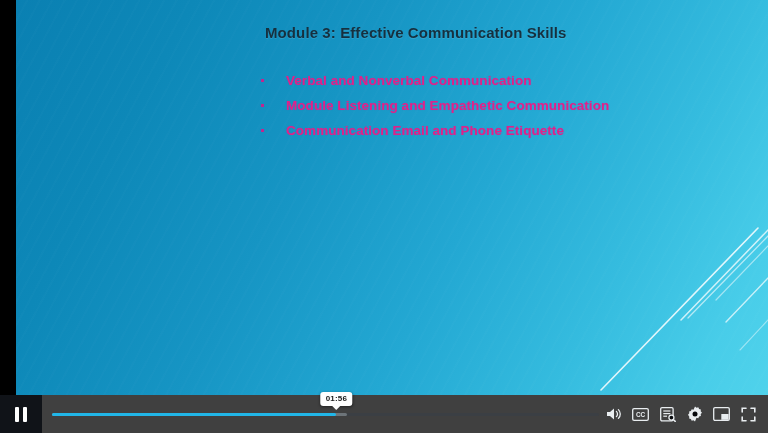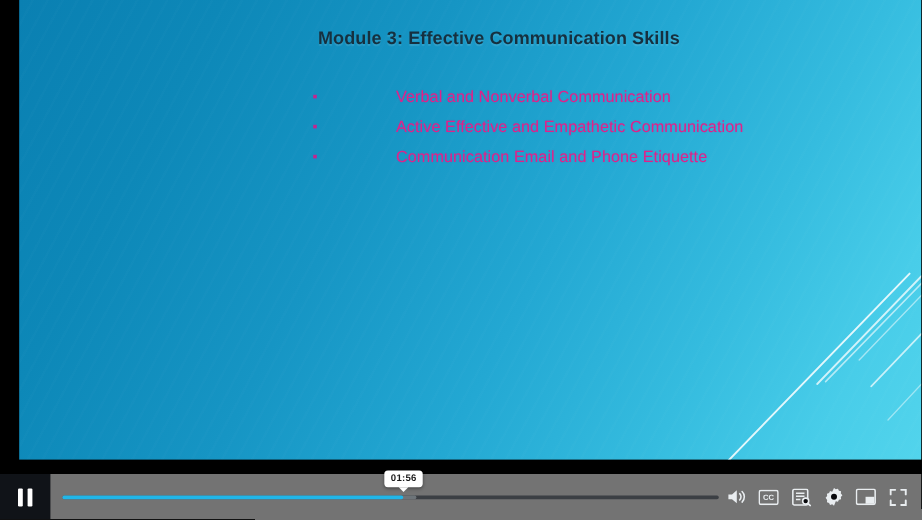--- a/index.html
+++ b/index.html
@@ -14,21 +14,21 @@
     position:relative;
     width:768px; height:433px;
     background:#000;
     overflow:hidden;
   }
 
   
   .stage {
     position:absolute;
     left:16px; top:0;
-    width:752px; height:383px;
+    width:752px; height:433px;
     background:
       linear-gradient(118deg,
         #0a80b2 0%,
         #0d88b8 18%,
         #1695c4 38%,
         #23a8d3 58%,
         #35bcdf 76%,
         #48cde9 90%,
         #52d4ec 100%);
     overflow:hidden;
@@ -76,34 +76,33 @@
   }
   .bullet-dot {
     width:3px; height:3px;
     background:#c2268f;
     margin-right:22px;
     flex:none;
     border-radius:0;
   }
   .bullet-text {
     font-size:13.5px;
-    font-weight:400;
+    font-weight:700;
     color:#e0218a;
     letter-spacing:.05px;
     white-space:nowrap;
     text-shadow:0 0 1px rgba(224,33,138,.35);
-    margin-left:44px;
   }
 
   
   .controls {
     position:absolute;
     left:0; bottom:0;
     width:768px; height:38px;
-    background:#737373;
+    background:#404040;
     display:flex;
     align-items:center;
     z-index:40;
   }
 
   .play-pause {
     width:42px; height:38px;
     display:flex; align-items:center; justify-content:center;
     background:#101318;
     cursor:pointer; flex:none;
@@ -200,21 +199,21 @@
 
     <div class="slide-title">Module 3: Effective Communication Skills</div>
 
     <ul class="bullet-list">
       <li class="bullet-item">
         <span class="bullet-dot"></span>
         <span class="bullet-text">Verbal and Nonverbal Communication</span>
       </li>
       <li class="bullet-item">
         <span class="bullet-dot"></span>
-        <span class="bullet-text">Active Effective and Empathetic Communication</span>
+        <span class="bullet-text">Module Listening and Empathetic Communication</span>
       </li>
       <li class="bullet-item">
         <span class="bullet-dot"></span>
         <span class="bullet-text">Communication Email and Phone Etiquette</span>
       </li>
     </ul>
   </div>
 
   <div class="controls">
 

